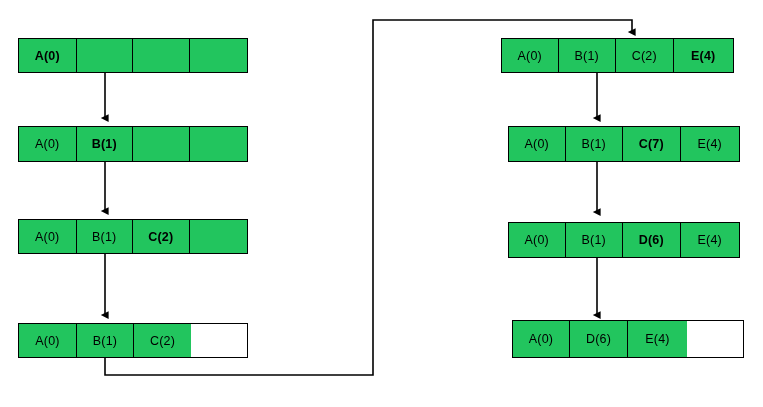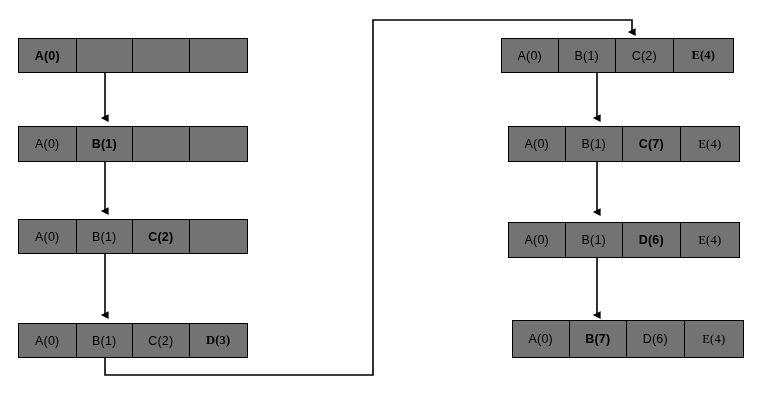--- a/index.html
+++ b/index.html
@@ -35,26 +35,25 @@
   }
   .cell {
     box-sizing: border-box;
     display: flex;
     align-items: center;
     justify-content: center;
     border-right: 1.6px solid #000000;
     font-size: 12.5px;
     color: #000000;
     letter-spacing: 0.2px;
-    background: #737373;
+    background: #22c55e;
     white-space: nowrap;
   }
   .cell:last-child {
     border-right: none;
-    font-family: Liberation Serif, serif;
   }
   .cell.bold {
     font-weight: bold;
   }
 </style>
 </head>
 <body>
 
 <div id="canvas">
 
@@ -108,21 +107,20 @@
     <div class="cell" style="width:58px;">A(0)</div>
     <div class="cell" style="width:57px;">B(1)</div>
     <div class="cell bold" style="width:57px;">C(2)</div>
     <div class="cell" style="width:58px;"></div>
   </div>
 
   <div class="row" style="left:18px; top:323px; width:230px; height:35px;">
     <div class="cell" style="width:58px;">A(0)</div>
     <div class="cell" style="width:57px;">B(1)</div>
     <div class="cell" style="width:57px;">C(2)</div>
-    <div class="cell bold" style="width:58px;">D(3)</div>
   </div>
 
   <div class="row" style="left:501px; top:38px; width:233px; height:35px;">
     <div class="cell" style="width:57px;">A(0)</div>
     <div class="cell" style="width:58px;">B(1)</div>
     <div class="cell" style="width:58px;">C(2)</div>
     <div class="cell bold" style="width:60px;">E(4)</div>
   </div>
 
   <div class="row" style="left:508px; top:126px; width:232px; height:36px;">
@@ -134,18 +132,17 @@
 
   <div class="row" style="left:508px; top:222px; width:232px; height:36px;">
     <div class="cell" style="width:57px;">A(0)</div>
     <div class="cell" style="width:58px;">B(1)</div>
     <div class="cell bold" style="width:58px;">D(6)</div>
     <div class="cell" style="width:59px;">E(4)</div>
   </div>
 
   <div class="row" style="left:512px; top:320px; width:232px; height:38px;">
     <div class="cell" style="width:57px;">A(0)</div>
-    <div class="cell bold" style="width:58px;">B(7)</div>
     <div class="cell" style="width:58px;">D(6)</div>
     <div class="cell" style="width:59px;">E(4)</div>
   </div>
 
 </div>
 
 </body></html>

